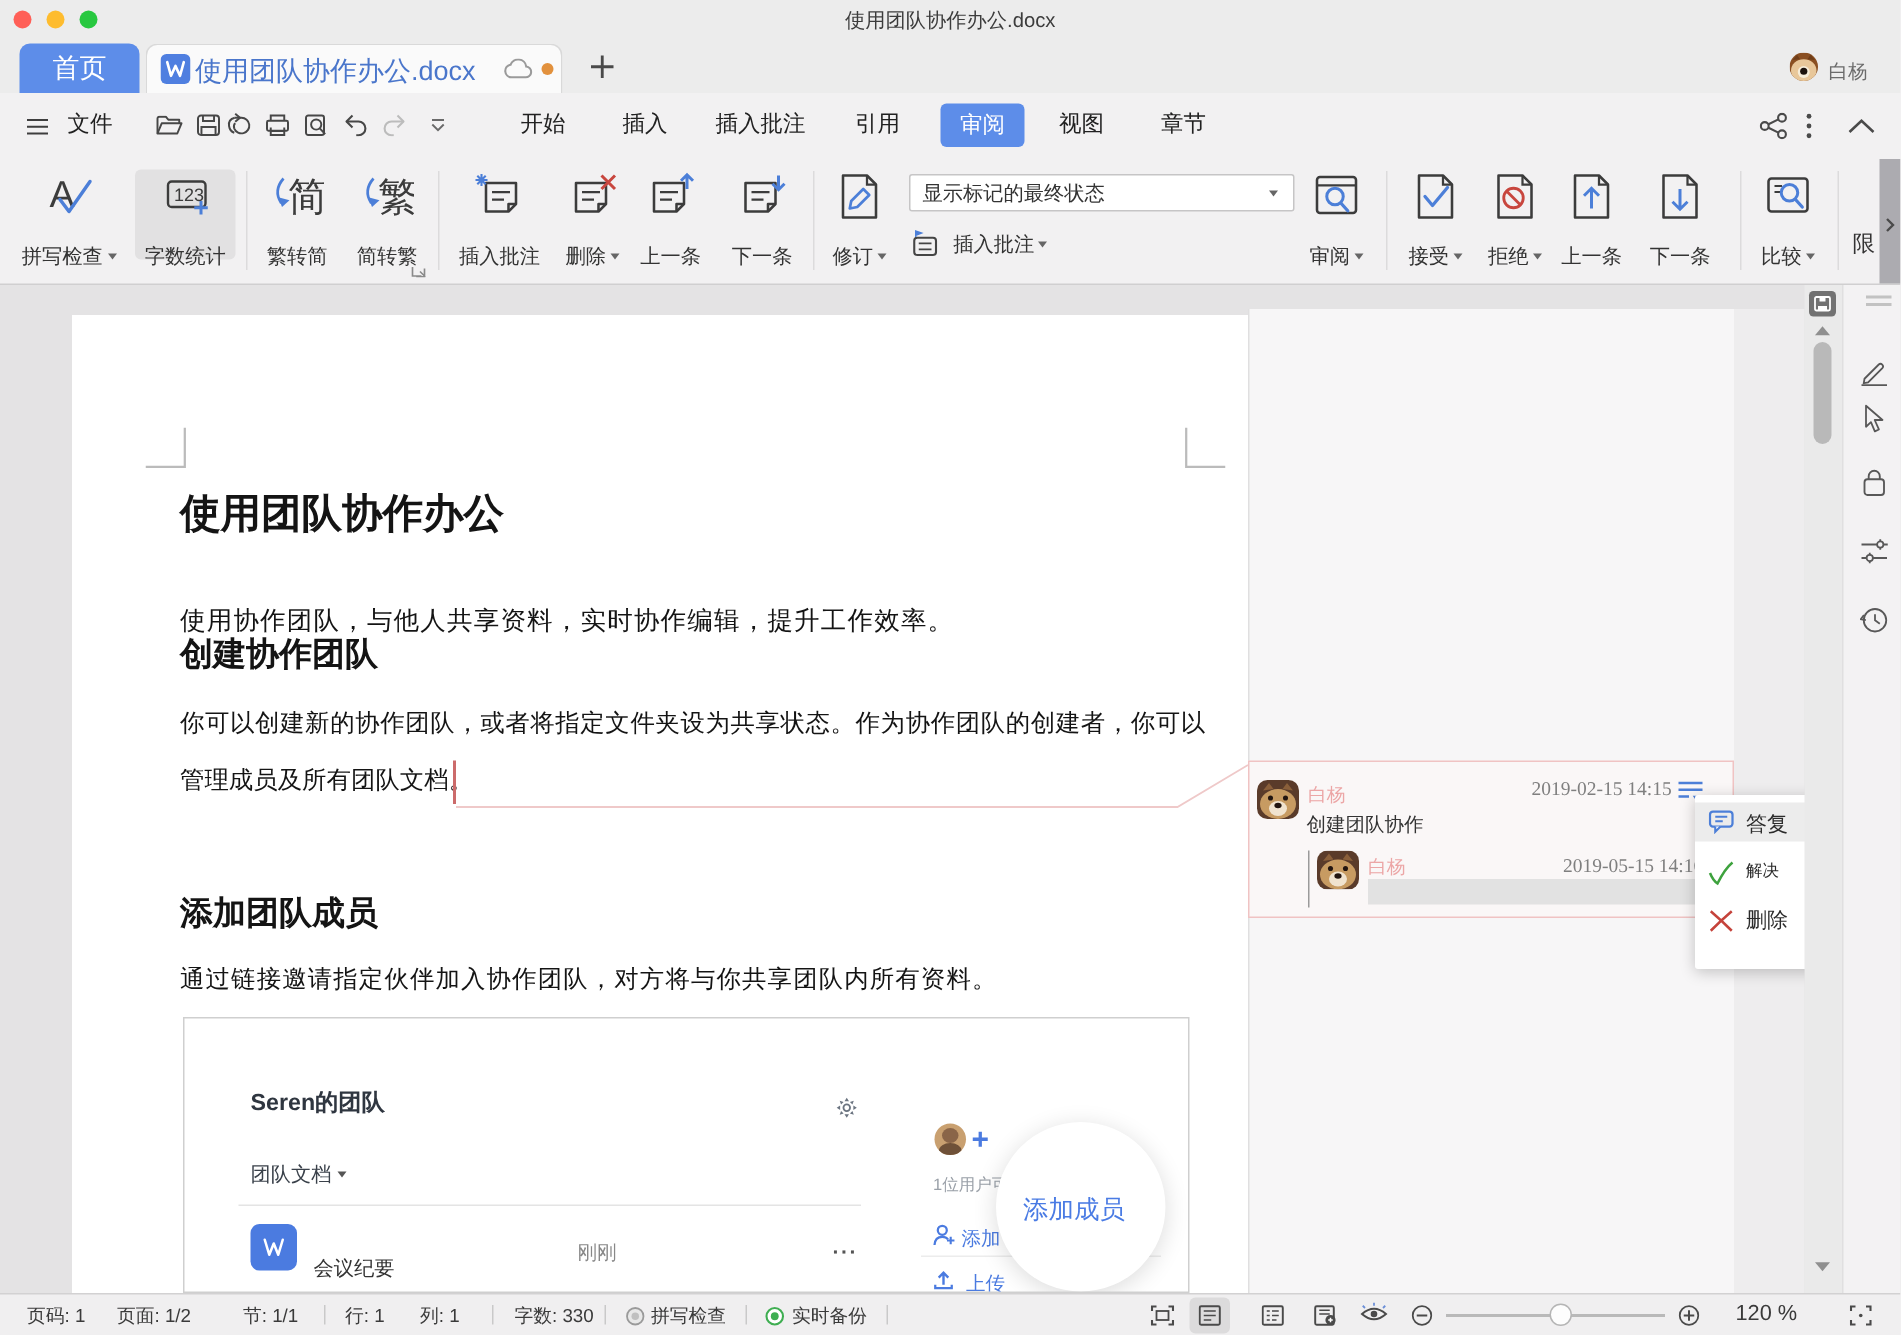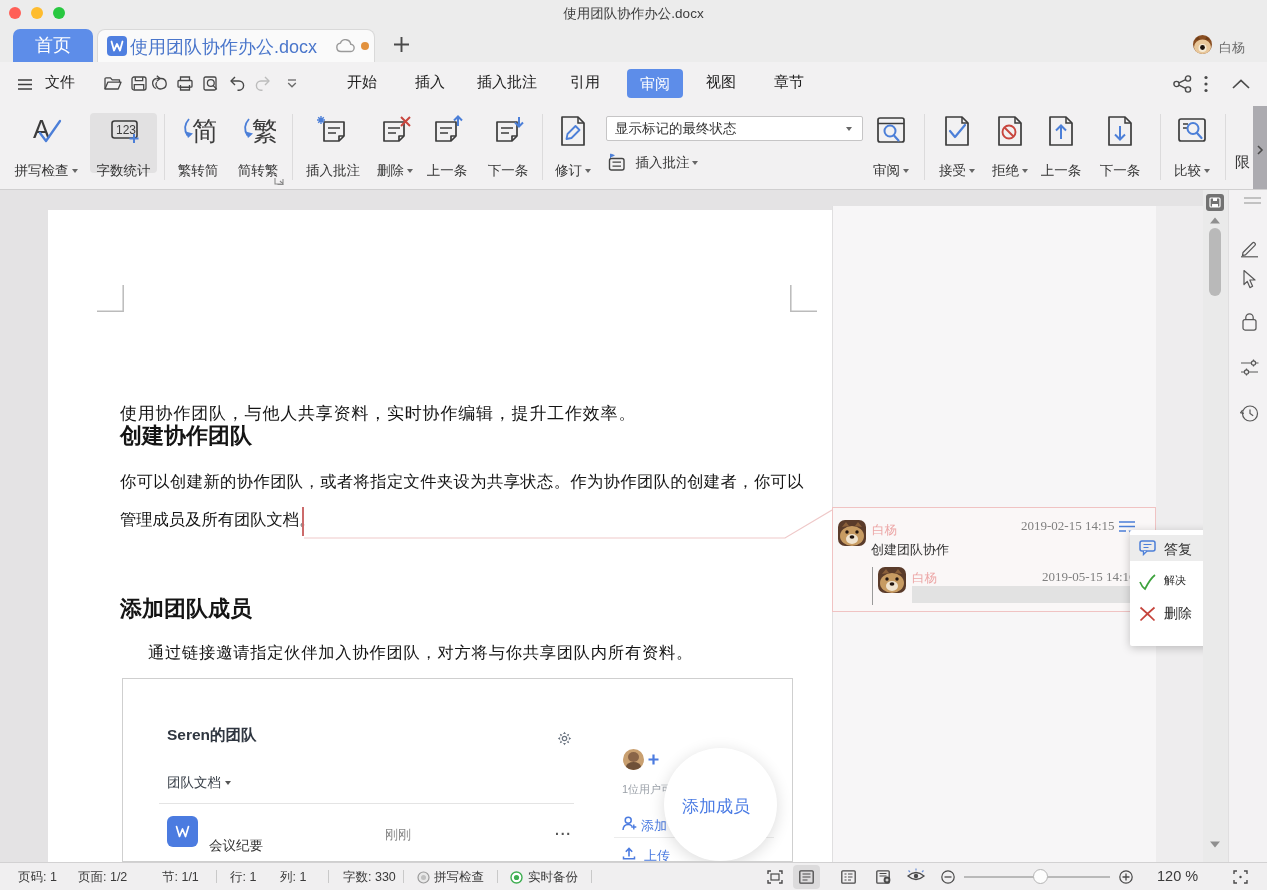--- a/index.html
+++ b/index.html
@@ -325,31 +325,32 @@
 
   <div id="main">
     <div id="page">
 
       <svg class="abs" style="left:49px;top:75px;" width="27" height="27" viewBox="0 0 27 27">
           <path d="M26.2 0 V26.2 H0" fill="none" stroke="#bbbbbb" stroke-width="1.5"></path>
         </svg>
       <svg class="abs" style="left:742px;top:75px;" width="27" height="27" viewBox="0 0 27 27">
           <path d="M0.8 0 V26.2 H27" fill="none" stroke="#bbbbbb" stroke-width="1.5"></path>
         </svg>
+      <div class="doctext" style="left:72px;top:114px;font-size:27px;font-weight:bold;">使用团队协作办公</div>
       <div class="doctext" style="left:72px;top:192px;font-size:17px;letter-spacing:0.8px;white-space:nowrap;">使用协作团队，与他人共享资料，实时协作编辑，提升工作效率。</div>
       <div class="doctext" style="left:72px;top:211px;font-size:22px;font-weight:bold;">创建协作团队</div>
       <div class="doctext" style="left:72px;top:261px;font-size:16.3px;letter-spacing:0.4px;white-space:nowrap;font-family:Liberation Mono, monospace;">你可以创建新的协作团队，或者将指定文件夹设为共享状态。作为协作团队的创建者，你可以</div>
       <div class="doctext" style="left:72px;top:299px;font-size:16.3px;white-space:nowrap;">管理成员及所有团队文档。</div>
 
       <div class="abs" style="left:254px;top:297px;width:2px;height:29px;background:#cc6b6b;"></div>
       <svg class="abs" style="left:256px;top:296px;" width="528" height="33" viewBox="0 0 528 33">
           <path d="M0 32 H481 L528 4" fill="none" stroke="#efc9c9" stroke-width="1.2"></path>
         </svg>
       <div class="doctext" style="left:72px;top:384px;font-size:22px;font-weight:bold;">添加团队成员</div>
-      <div class="doctext" style="left:72px;top:432px;font-size:16.3px;letter-spacing:0.75px;white-space:nowrap;margin-left:28px;">通过链接邀请指定伙伴加入协作团队，对方将与你共享团队内所有资料。</div>
+      <div class="doctext" style="left:72px;top:432px;font-size:16.3px;letter-spacing:0.75px;white-space:nowrap;">通过链接邀请指定伙伴加入协作团队，对方将与你共享团队内所有资料。</div>
 
       <div class="abs" style="left:74px;top:468px;width:671px;height:184px;background:#fff;border:1px solid #cfcfcf;overflow:hidden;">
         <div class="abs" style="left:44px;top:46px;font-size:15.5px;font-weight:bold;color:#2f3640;">Seren的团队</div>
         <svg class="abs" style="left:434px;top:52px;" width="15" height="15" viewBox="0 0 15 15">
             <circle cx="7.5" cy="7.5" r="2.2" fill="none" stroke="#6b7480" stroke-width="1.2"></circle>
             <path d="M7.5 0.8 l1.5 2.3 h-3 z M7.5 14.2 l1.5 -2.3 h-3 z M0.8 7.5 l2.3 -1.5 v3 z M14.2 7.5 l-2.3 -1.5 v3 z M2.8 2.8 l2.6 0.9 l-1.7 1.7 z M12.2 2.8 l-2.6 0.9 l1.7 1.7 z M2.8 12.2 l2.6 -0.9 l-1.7 -1.7 z M12.2 12.2 l-2.6 -0.9 l1.7 -1.7 z" fill="#6b7480"></path>
           </svg>
         <div class="abs" style="left:44px;top:95px;font-size:13.5px;color:#3a414a;">团队文档 <span style="display:inline-block;width:0;height:0;border-left:3.5px solid transparent;border-right:3.5px solid transparent;border-top:4px solid #555;vertical-align:middle;"></span></div>
         <div class="abs" style="left:36px;top:124px;width:415px;height:1px;background:#e4e4e4;"></div>
         <div class="abs" style="left:44px;top:137px;width:31px;height:31px;background:#4b7be0;border-radius:6px;"></div>

